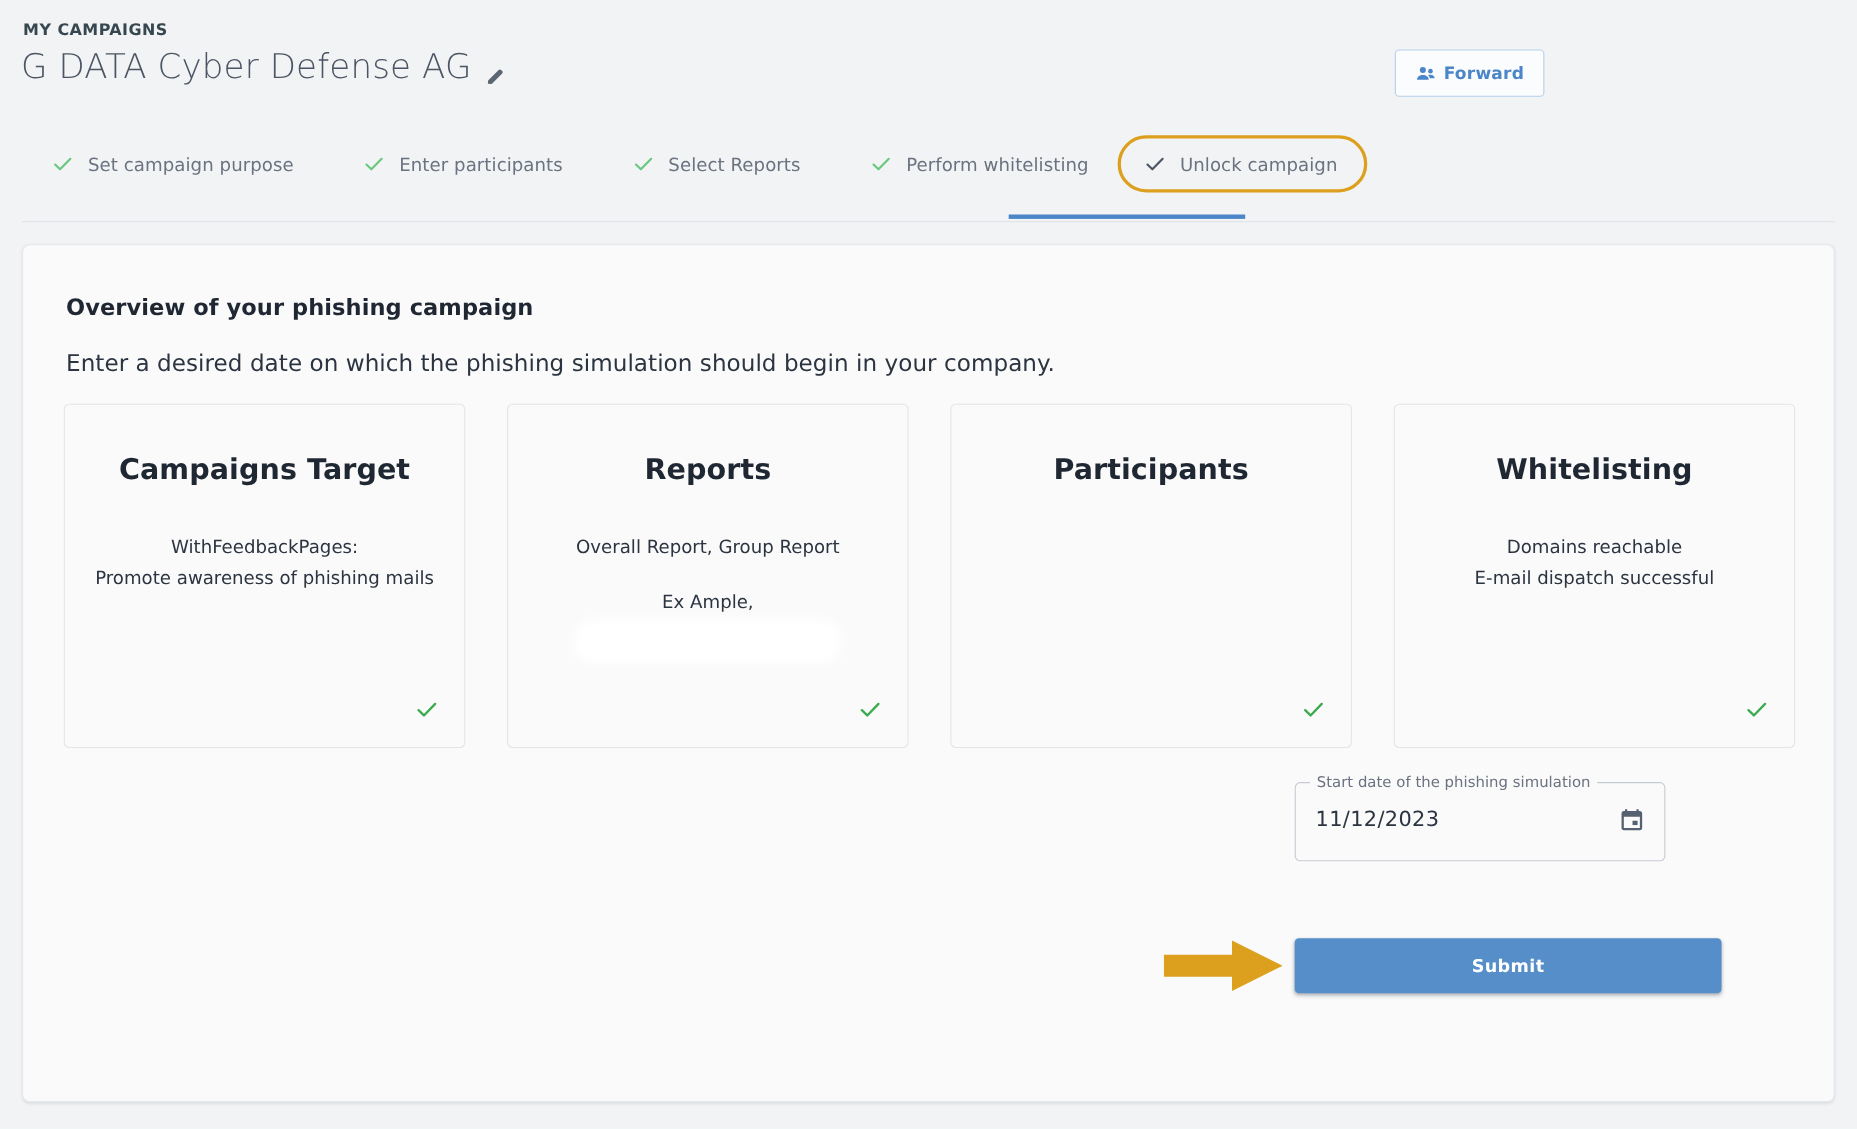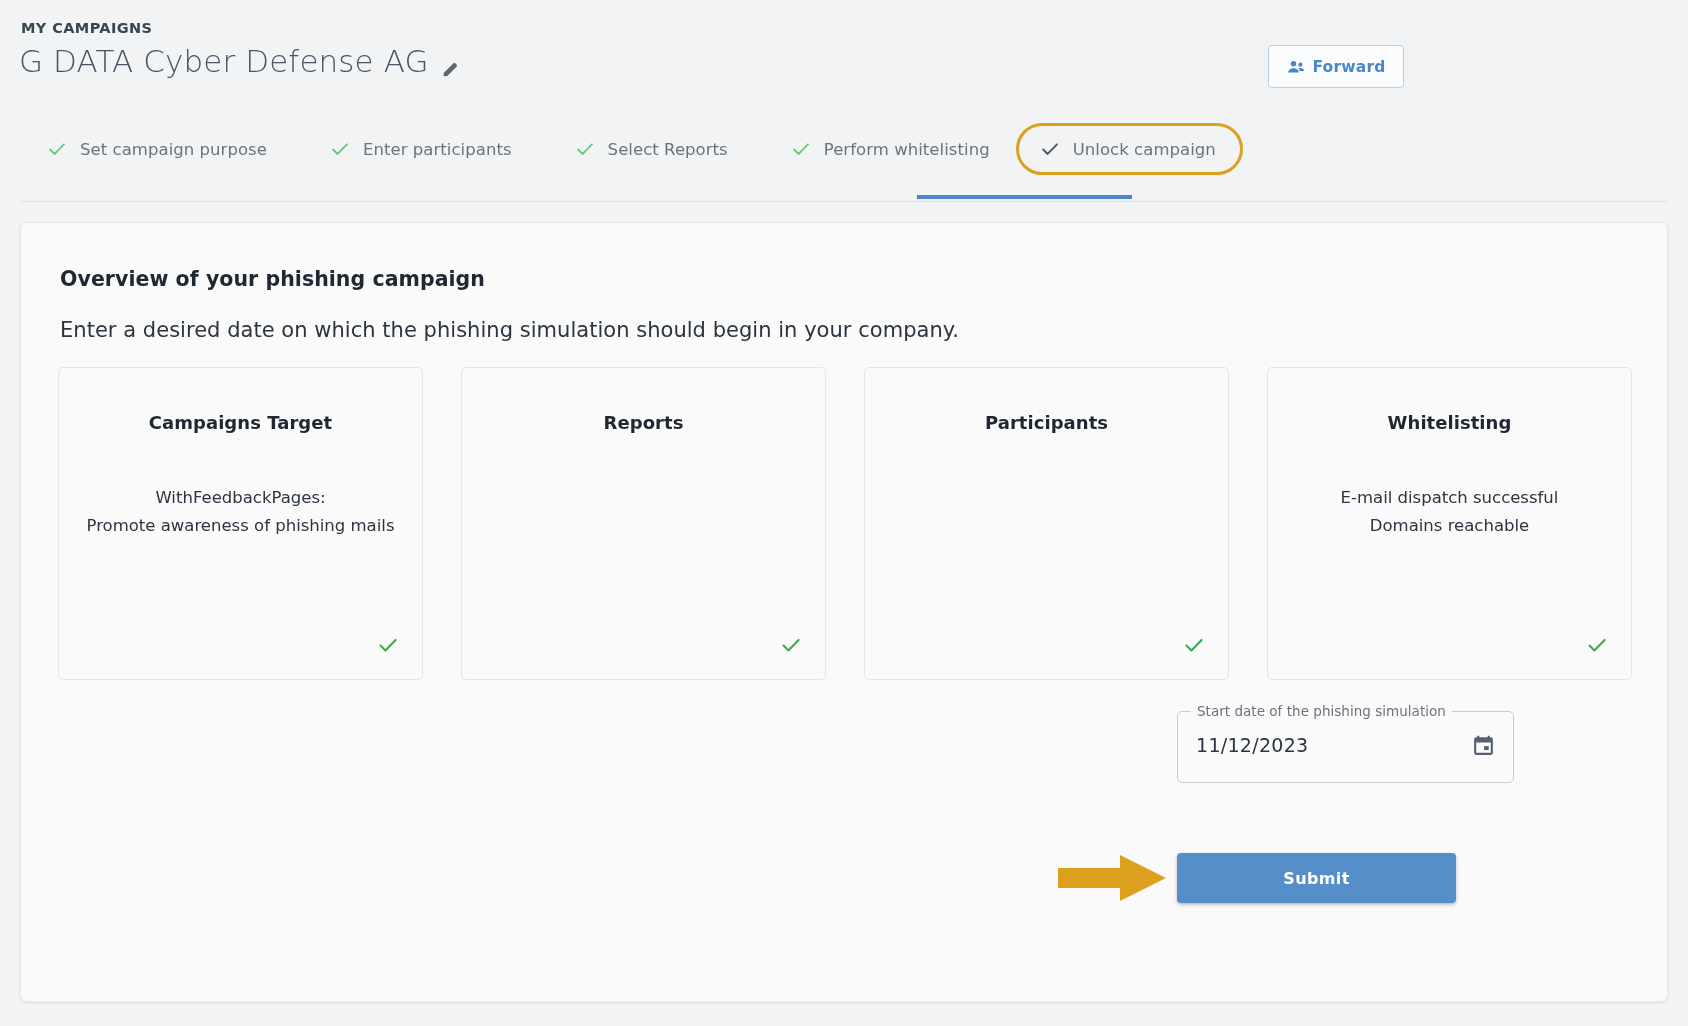--- a/index.html
+++ b/index.html
@@ -190,21 +190,21 @@
     border: 1px solid #e3e5e8;
     border-radius: 5px;
     position: relative;
   }
 
   .card-title {
     position: absolute;
     left: 0; right: 0;
     top: 44px;
     text-align: center;
-    font-size: 18px;
+    font-size: 26px;
     font-weight: 700;
     color: #1f2733;
     letter-spacing: 0.05px;
   }
 
   .card-body {
     position: absolute;
     left: 0; right: 0;
     top: 116px;
     text-align: center;
@@ -275,21 +275,21 @@
     color: #556070;
     cursor: pointer;
   }
   .calendar-icon svg { display: block; width: 25px; height: 25px; }
 
   
   .submit-btn {
     position: absolute;
     left: 1156px;
     top: 630px;
-    width: 279px;
+    width: 388px;
     height: 50px;
     background: #558ec8;
     border: none;
     border-radius: 4px;
     color: #ffffff;
     font-size: 16px;
     font-weight: 700;
     letter-spacing: 0.35px;
     cursor: pointer;
     box-shadow: 0 2px 4px rgba(15,23,42,0.20), 0 1px 2px rgba(15,23,42,0.12);
@@ -403,41 +403,47 @@
         </div>
         <span class="card-check">
           <svg viewBox="0 0 24 24" fill="none" stroke="#3aab4f" stroke-width="2.1" stroke-linecap="round" stroke-linejoin="round">
               <path d="M4.5 12.6 L9.4 17.4 L19.6 6.9"></path>
             </svg>
         </span>
       </div>
 
       <div class="card">
         <div class="card-title">Reports</div>
+        <div class="card-body reports-body">
+          <div>Overall Report, Group Report</div>
+          <span class="gap"></span>
+          <div>Ex Ample,</div>
+          <span class="redaction"></span>
+        </div>
         <span class="card-check">
           <svg viewBox="0 0 24 24" fill="none" stroke="#3aab4f" stroke-width="2.1" stroke-linecap="round" stroke-linejoin="round">
               <path d="M4.5 12.6 L9.4 17.4 L19.6 6.9"></path>
             </svg>
         </span>
       </div>
 
       <div class="card">
         <div class="card-title">Participants</div>
         <span class="card-check">
           <svg viewBox="0 0 24 24" fill="none" stroke="#3aab4f" stroke-width="2.1" stroke-linecap="round" stroke-linejoin="round">
               <path d="M4.5 12.6 L9.4 17.4 L19.6 6.9"></path>
             </svg>
         </span>
       </div>
 
       <div class="card">
         <div class="card-title">Whitelisting</div>
         <div class="card-body">
+          <div>Domains reachable</div>
           <div>E-mail dispatch successful</div>
-          <div>Domains reachable</div>
         </div>
         <span class="card-check">
           <svg viewBox="0 0 24 24" fill="none" stroke="#3aab4f" stroke-width="2.1" stroke-linecap="round" stroke-linejoin="round">
               <path d="M4.5 12.6 L9.4 17.4 L19.6 6.9"></path>
             </svg>
         </span>
       </div>
 
     </div>
 

